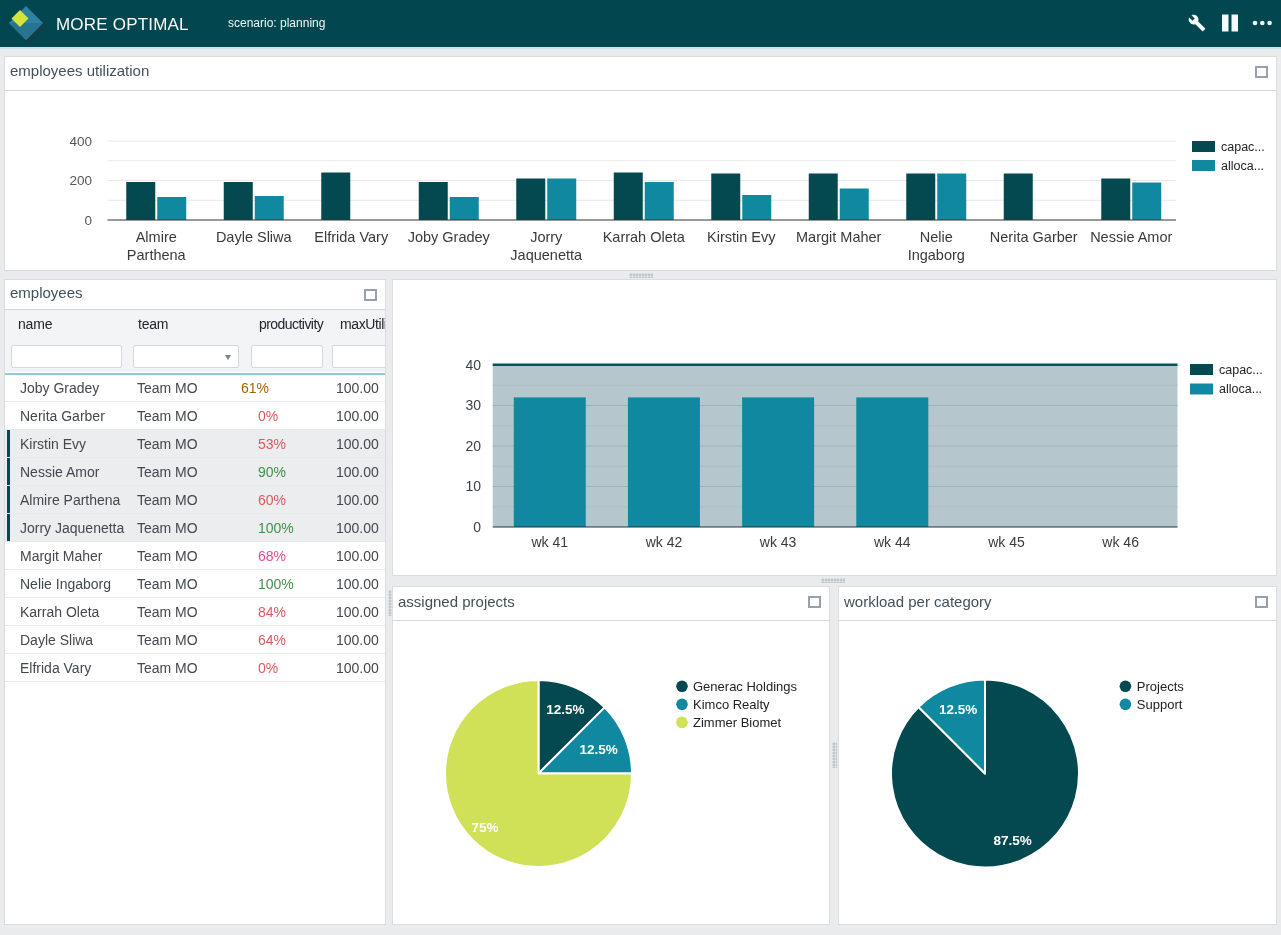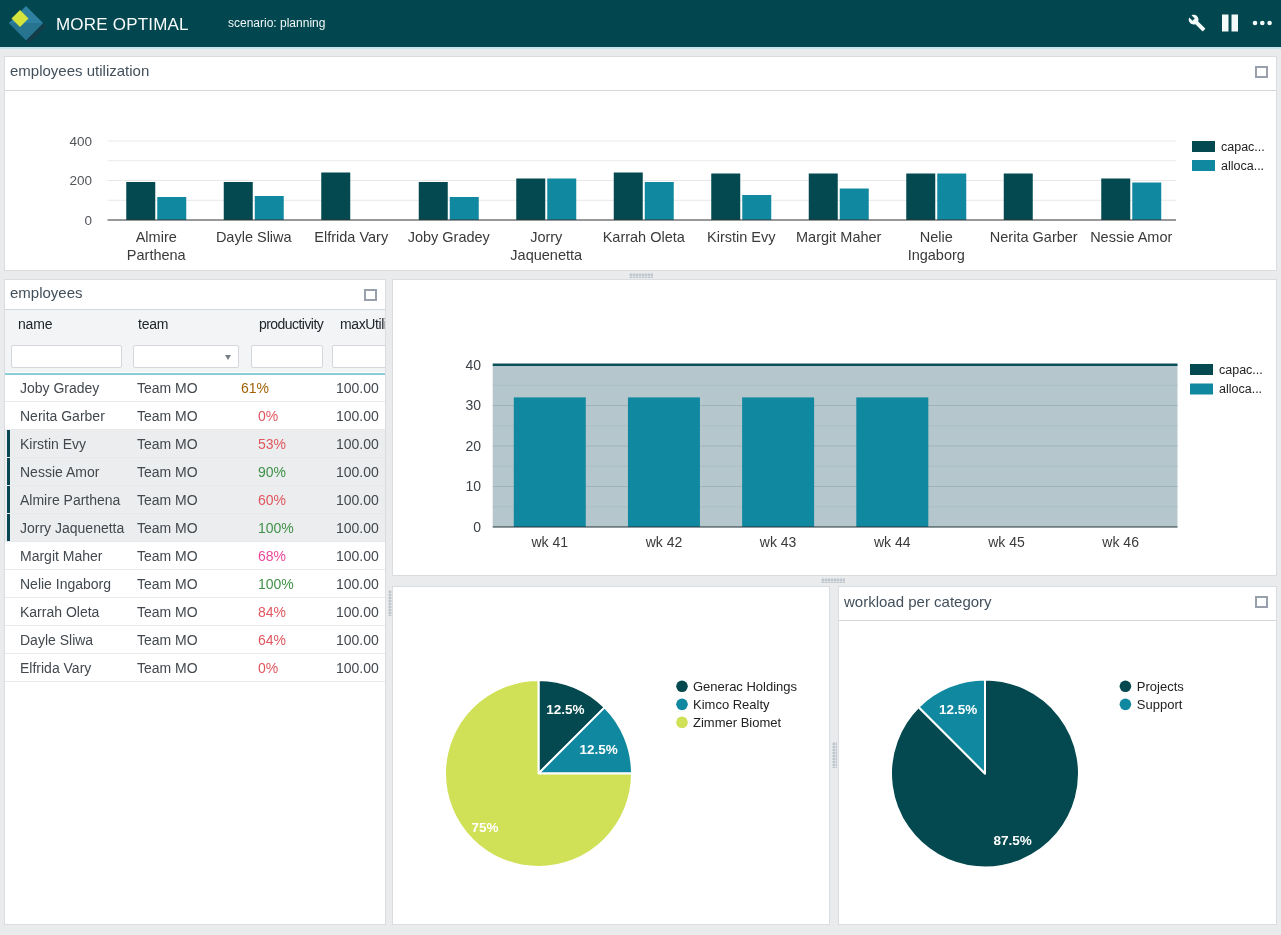--- a/index.html
+++ b/index.html
@@ -223,20 +223,24 @@
     <rect x="797" y="73.5" width="23" height="11" fill="#1089a0"></rect>
     <text x="826" y="63.5" font-size="12.5" fill="#222">capac...</text>
     <text x="826" y="83" font-size="12.5" fill="#222">alloca...</text>
     </g>
   </svg>
 </div>
 
 <div class="handle-h" style="left:821px;top:577.5px;width:24px;height:5px;"></div>
 
 <div class="panel" style="left:392px;top:586px;width:438px;height:339px;">
+  <div class="phead" style="height:34px;">
+    <div class="ptitle" style="top:6px;">assigned projects</div>
+    <div class="maxi" style="right:8px;top:9px;"></div>
+  </div>
   <svg style="position:absolute;left:0;top:34px;" width="436" height="303" viewBox="0 0 436 303">
     <g id="pie1">
     <path d="M145.5 152.5 L145.50 59.00 A93.5 93.5 0 0 1 211.61 86.39 Z" fill="#03494f" stroke="#fff" stroke-width="2" stroke-linejoin="round"></path>
     <path d="M145.5 152.5 L211.61 86.39 A93.5 93.5 0 0 1 239.00 152.50 Z" fill="#1089a0" stroke="#fff" stroke-width="2" stroke-linejoin="round"></path>
     <path d="M145.5 152.5 L239.00 152.50 A93.5 93.5 0 1 1 145.50 59.00 Z" fill="#d0e057" stroke="#fff" stroke-width="2" stroke-linejoin="round"></path>
     <text x="172.29" y="92.83" text-anchor="middle" font-size="13.5" font-weight="bold" fill="#fff">12.5%</text>
     <text x="205.55" y="132.63" text-anchor="middle" font-size="13.5" font-weight="bold" fill="#fff">12.5%</text>
     <text x="92.11" y="210.89" text-anchor="middle" font-size="13.5" font-weight="bold" fill="#fff">75%</text>
     <circle cx="289" cy="65.30" r="5.8" fill="#03494f"></circle>
     <text x="300" y="69.90" font-size="13" fill="#222">Generac Holdings</text>

